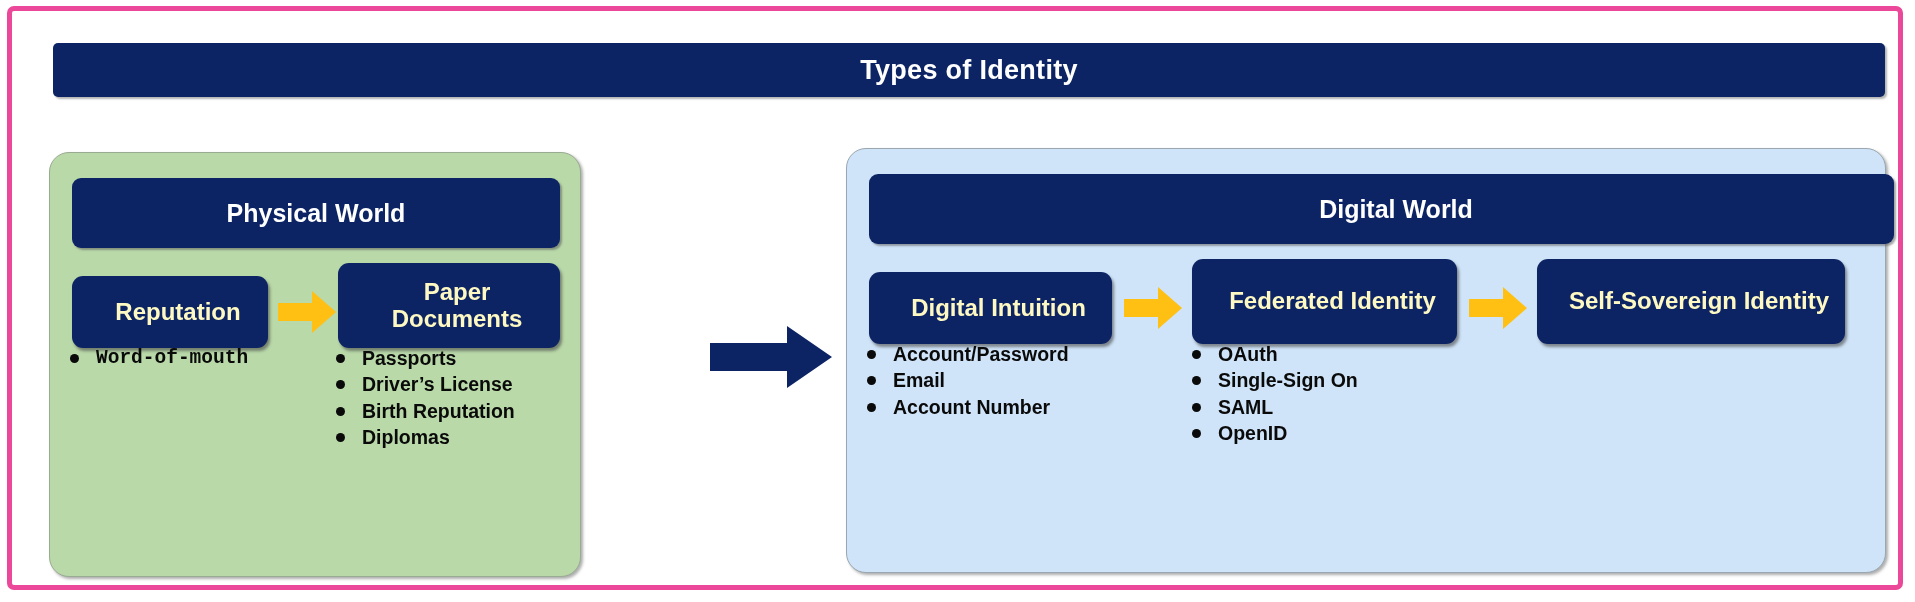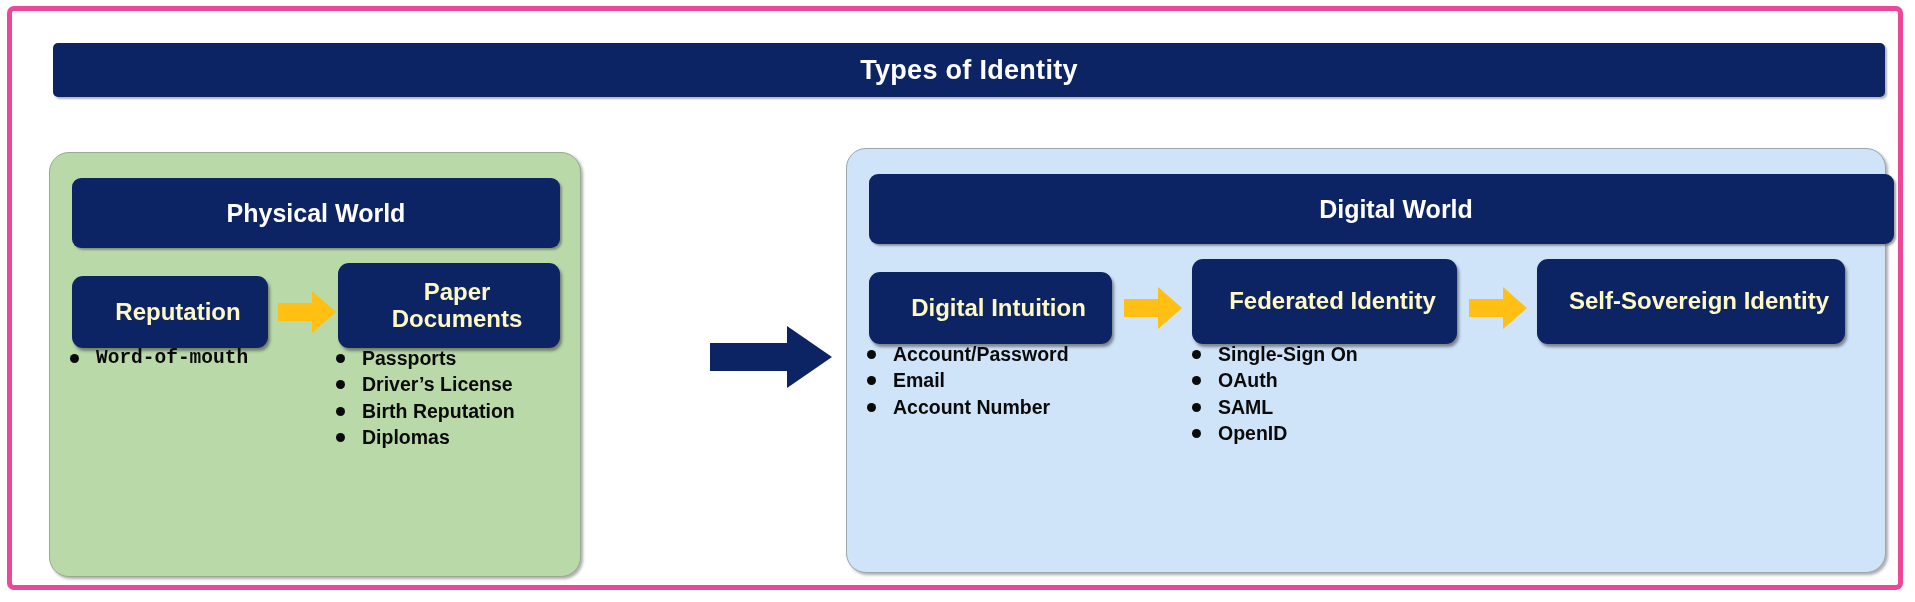--- a/index.html
+++ b/index.html
@@ -208,28 +208,28 @@
       </li>
       <li>
         <span class="dot"></span>
         <span>Account Number</span>
       </li>
     </ul>
 
     <ul class="bullets" style="left:345px;top:192px;width:260px;">
       <li>
         <span class="dot"></span>
+        <span>OAuth</span>
+      </li>
+      <li>
+        <span class="dot"></span>
         <span>Single-Sign On</span>
       </li>
       <li>
         <span class="dot"></span>
-        <span>OAuth</span>
-      </li>
-      <li>
-        <span class="dot"></span>
         <span>SAML</span>
       </li>
       <li>
         <span class="dot"></span>
         <span>OpenID</span>
       </li>
     </ul>
 
   </div>
 

